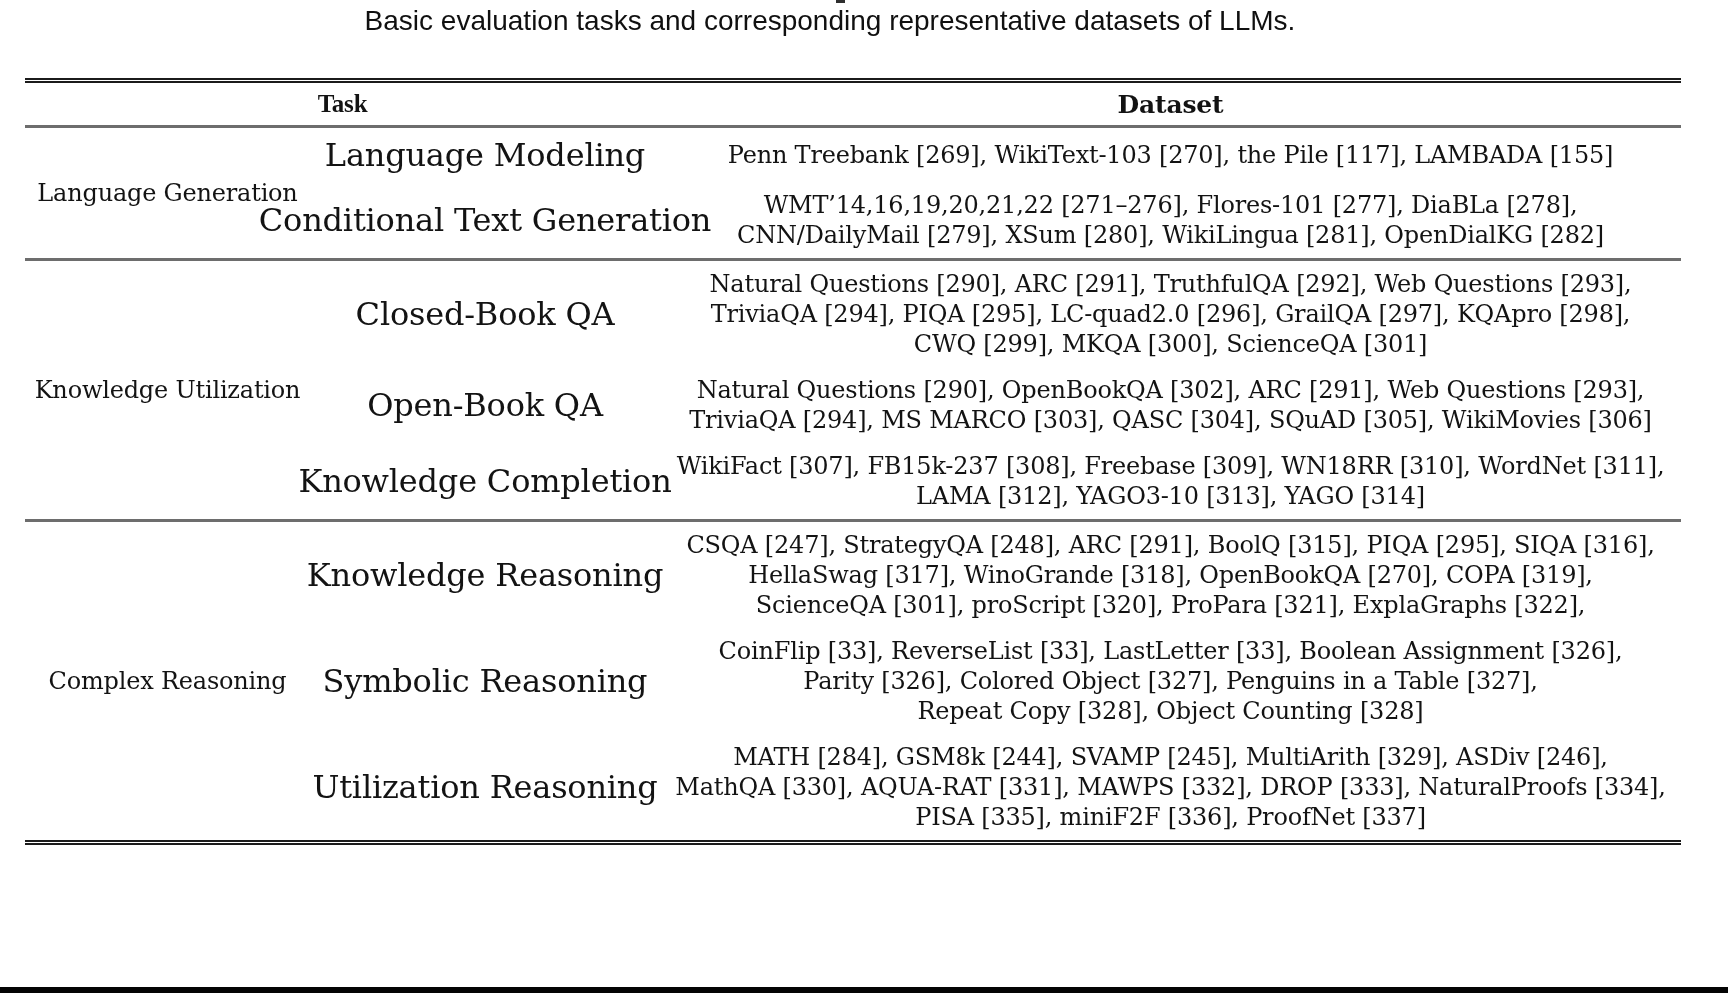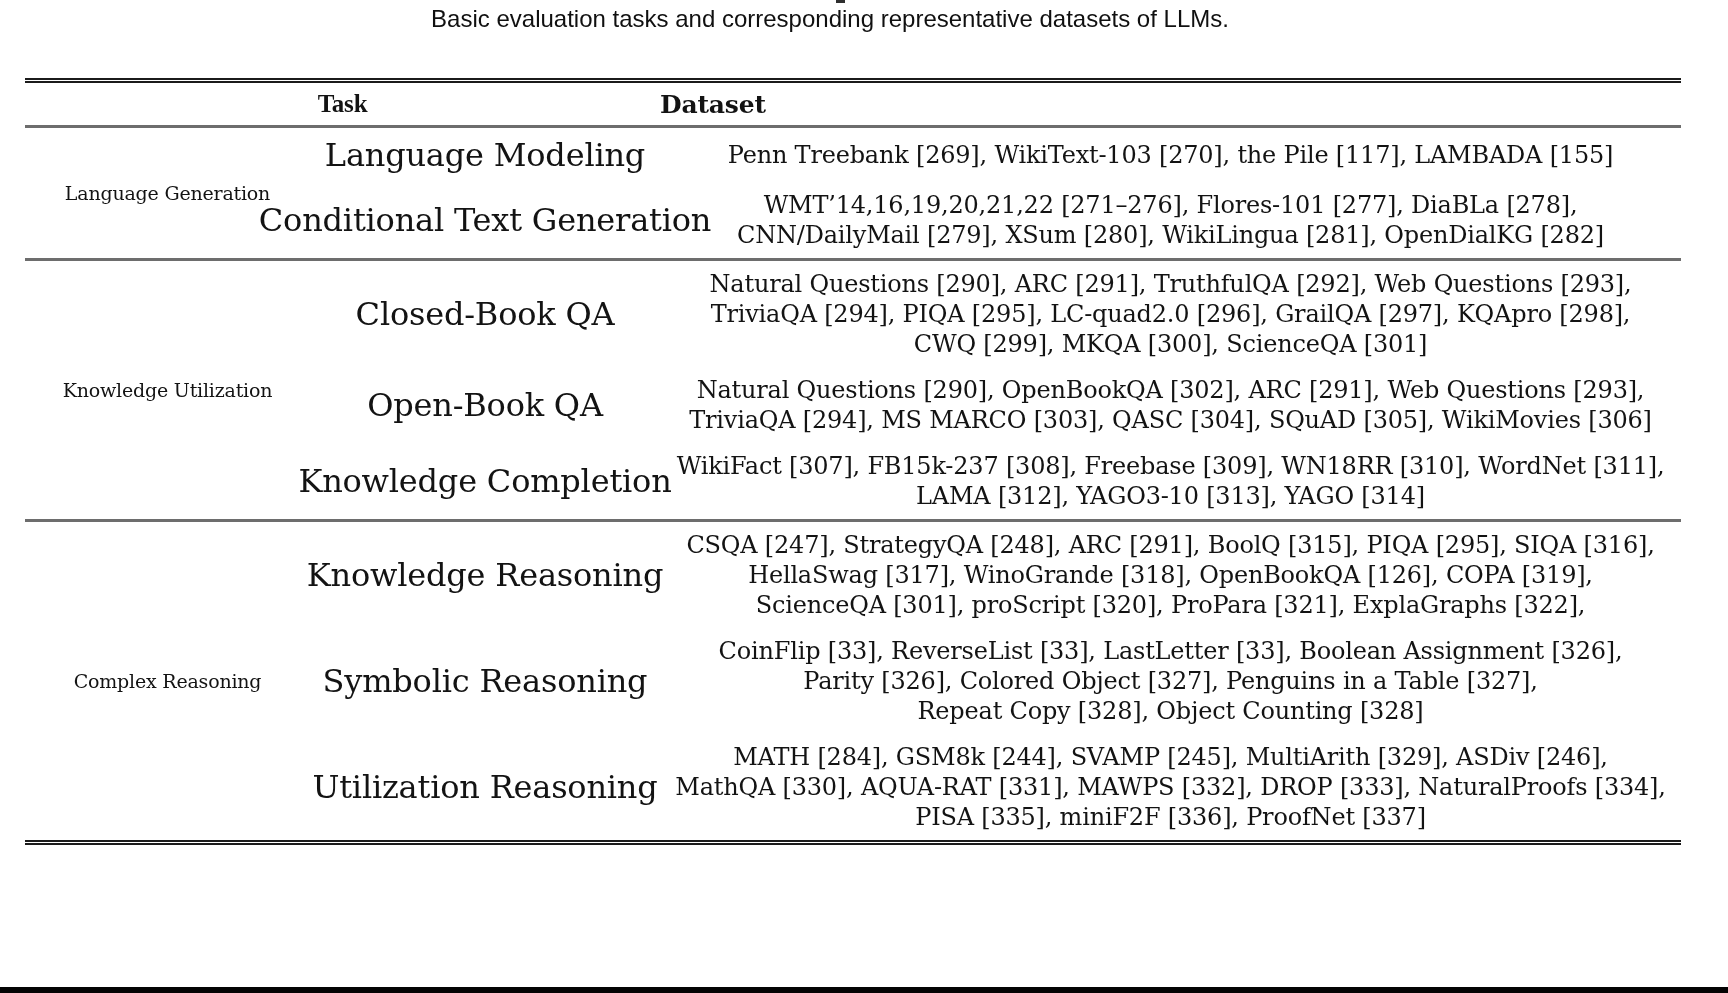--- a/index.html
+++ b/index.html
@@ -12,40 +12,40 @@
     color: #131313;
   }
   .top-fragment {
     position: absolute; left: 836px; top: 0;
     width: 9px; height: 3px; background: #2e2e2e;
   }
   .caption {
     position: absolute; top: 5px; left: 0; width: 1660px;
     text-align: center;
     font-family: "Liberation Sans", sans-serif;
-    font-size: 24px; color: #101010;
+    font-size: 28px; color: #101010;
   }
   .paper-table {
     position: absolute; left: 25px; top: 78px; width: 1656px;
     border-top: 5px double #1b1b1b;
     border-bottom: 5px double #1b1b1b;
     letter-spacing: -0.2px;
   }
   .header-row {
     display: flex; align-items: center; height: 42px;
     border-bottom: 3px solid #6d6d6d;
     font-weight: bold; font-size: 25px;
   }
   .th-task { width: 635px; text-align: center; font-family: Liberation Serif, serif; }
-  .th-dataset { flex: 1; }
+  .th-dataset { flex: 1; text-align: center; }
   .section { display: flex; }
   .section + .section { border-top: 3px solid #6d6d6d; }
   .cat-cell {
     width: 285px; display: flex; align-items: center; justify-content: center;
-    font-size: 19px; white-space: nowrap; text-align: center;
+    font-size: 24px; white-space: nowrap; text-align: center;
   }
   .rows { flex: 1; display: flex; flex-direction: column; }
   .row { display: flex; padding: 8px 0; }
   .task-cell {
     width: 350px; display: flex; align-items: center; justify-content: center;
     font-size: 32px; white-space: nowrap; text-align: center;
   }
   .dataset-cell {
     flex: 1; display: flex; flex-direction: column; justify-content: center;
     text-align: center; font-size: 24px;
@@ -117,21 +117,21 @@
     </div>
   </div>
 
   <div class="section">
     <div class="cat-cell">Complex Reasoning</div>
     <div class="rows">
       <div class="row">
         <div class="task-cell">Knowledge Reasoning</div>
         <div class="dataset-cell">
           <div class="ds-line">CSQA [247], StrategyQA [248], ARC [291], BoolQ [315], PIQA [295], SIQA [316],</div>
-          <div class="ds-line">HellaSwag [317], WinoGrande [318], OpenBookQA [126], COPA [319],</div>
+          <div class="ds-line">HellaSwag [317], WinoGrande [318], OpenBookQA [270], COPA [319],</div>
           <div class="ds-line">ScienceQA [301], proScript [320], ProPara [321], ExplaGraphs [322],</div>
         </div>
       </div>
       <div class="row">
         <div class="task-cell">Symbolic Reasoning</div>
         <div class="dataset-cell">
           <div class="ds-line">CoinFlip [33], ReverseList [33], LastLetter [33], Boolean Assignment [326],</div>
           <div class="ds-line">Parity [326], Colored Object [327], Penguins in a Table [327],</div>
           <div class="ds-line">Repeat Copy [328], Object Counting [328]</div>
         </div>

